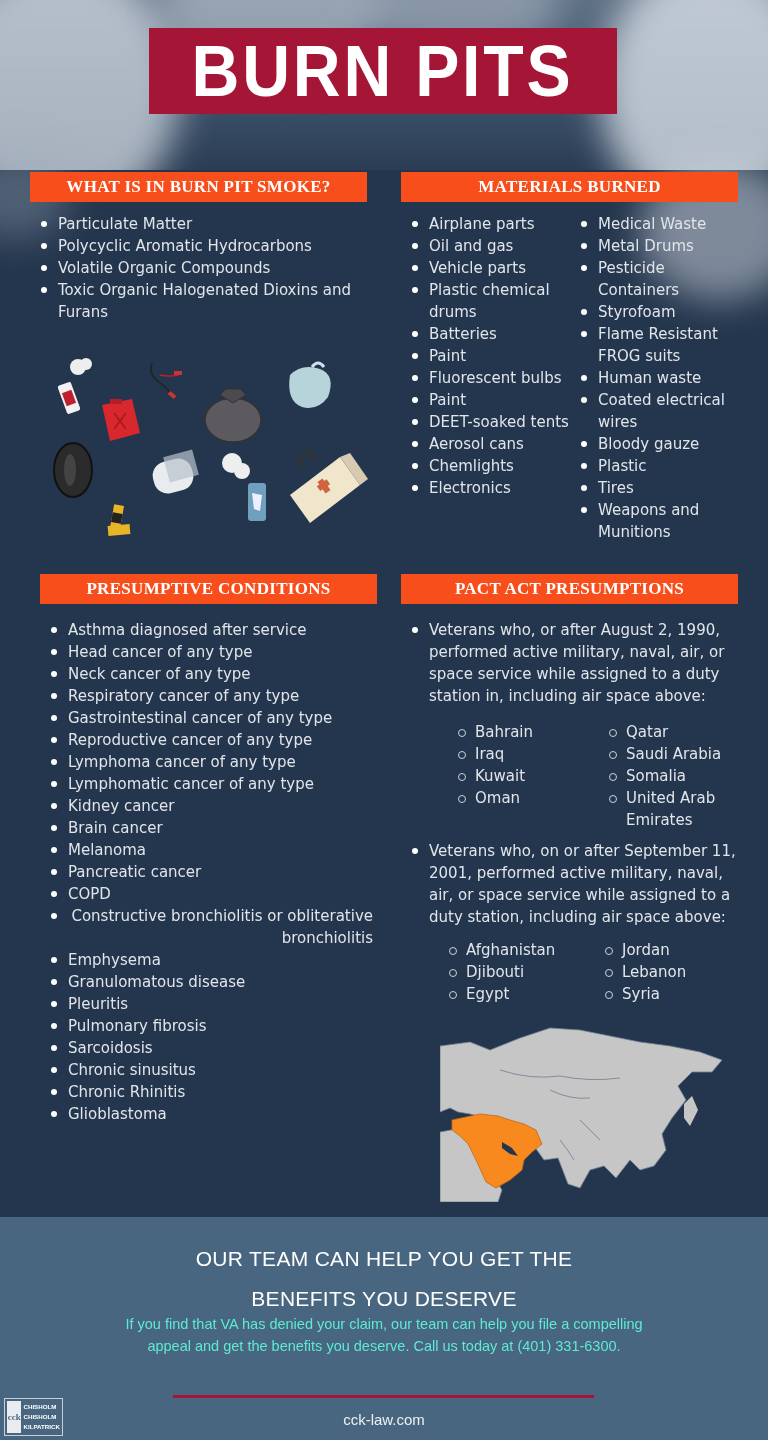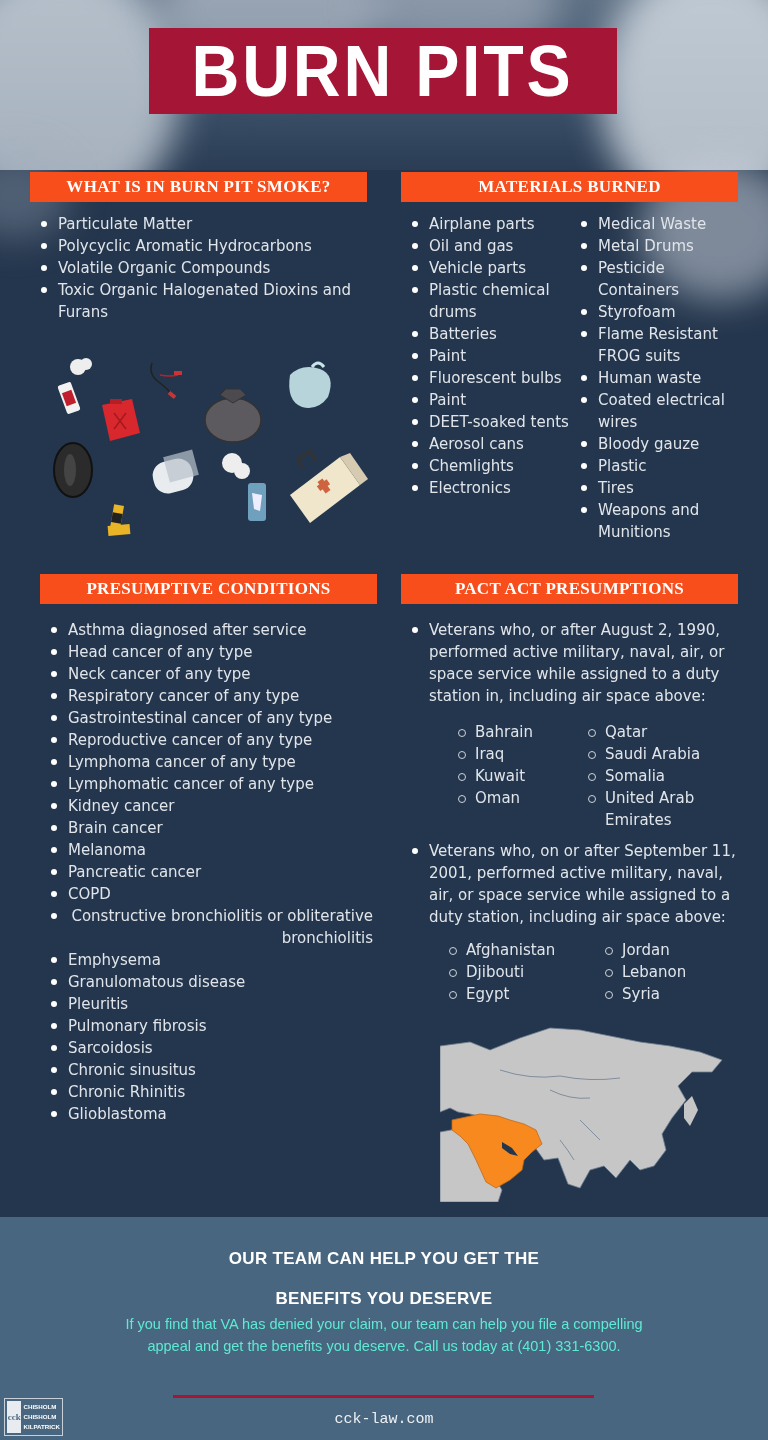--- a/index.html
+++ b/index.html
@@ -43,31 +43,31 @@
   ul.sub li::before {
     background: transparent; border: 1px solid #cdd3da; width: 6px; height: 6px; top: 8px;
   }
   .items-art { position: absolute; left: 40px; top: 345px; width: 330px; height: 200px; }
   .map { position: absolute; left: 440px; top: 1020px; width: 290px; height: 182px; }
   .cta {
     position: absolute; left: 0; top: 1217px; width: 768px; height: 223px; background: #48667f;
   }
   .cta-title {
     position: absolute; left: 0; top: 22px; width: 768px; text-align: center;
-    color: #fff; font-weight: bold; font-size: 17px; line-height: 40px; letter-spacing: 0.3px;
+    color: #fff; font-weight: normal; font-size: 21px; line-height: 40px; letter-spacing: 0.3px;
     font-family: "Liberation Sans", sans-serif;
   }
   .cta-body {
     position: absolute; left: 110px; top: 96px; width: 548px; text-align: center;
     color: #5eead4; font-size: 14.5px; line-height: 22px; font-family: "Liberation Sans", sans-serif;
   }
   .cta-rule { position: absolute; left: 173px; top: 178px; width: 421px; height: 3px; background: #a51535; }
   .cta-link {
     position: absolute; left: 0; top: 194px; width: 768px; text-align: center;
-    color: #eef1f4; font-size: 15px; font-family: Liberation Mono, monospace;
+    color: #eef1f4; font-size: 15px; font-family: Liberation Sans, sans-serif;
   }
   .logo {
     position: absolute; left: 4px; top: 1398px; width: 59px; height: 38px;
     border: 1px solid #c7d0d9; display: flex; align-items: center; padding: 2px;
   }
   .logo .mark {
     width: 18px; height: 32px; background: #e8ecf0; color: #48667f; font-weight: bold;
     font-size: 16px; display: flex; align-items: center; justify-content: center;
     font-family: "Liberation Serif", serif;
   }
@@ -210,21 +210,21 @@
 <div class="section-head" style="left:401px;top:574px;width:337px;">PACT ACT PRESUMPTIONS</div>
 <ul class="list" style="left:409px;top:619px;width:335px;">
   <li>Veterans who, or after August 2, 1990, performed active military, naval, air, or space service while assigned to a duty station in, including air space above:</li>
 </ul>
 <ul class="list sub" style="left:455px;top:721px;width:125px;">
   <li>Bahrain</li>
   <li>Iraq</li>
   <li>Kuwait</li>
   <li>Oman</li>
 </ul>
-<ul class="list sub" style="left:585px;top:721px;width:130px;">
+<ul class="list sub" style="left:606px;top:721px;width:130px;">
   <li>Qatar</li>
   <li>Saudi Arabia</li>
   <li>Somalia</li>
   <li style="width:115px;">United Arab Emirates</li>
 </ul>
 <ul class="list" style="left:409px;top:840px;width:340px;">
   <li>Veterans who, on or after September 11, 2001, performed active military, naval, air, or space service while assigned to a duty station, including air space above:</li>
 </ul>
 <ul class="list sub" style="left:446px;top:939px;width:150px;">
   <li>Afghanistan</li>

